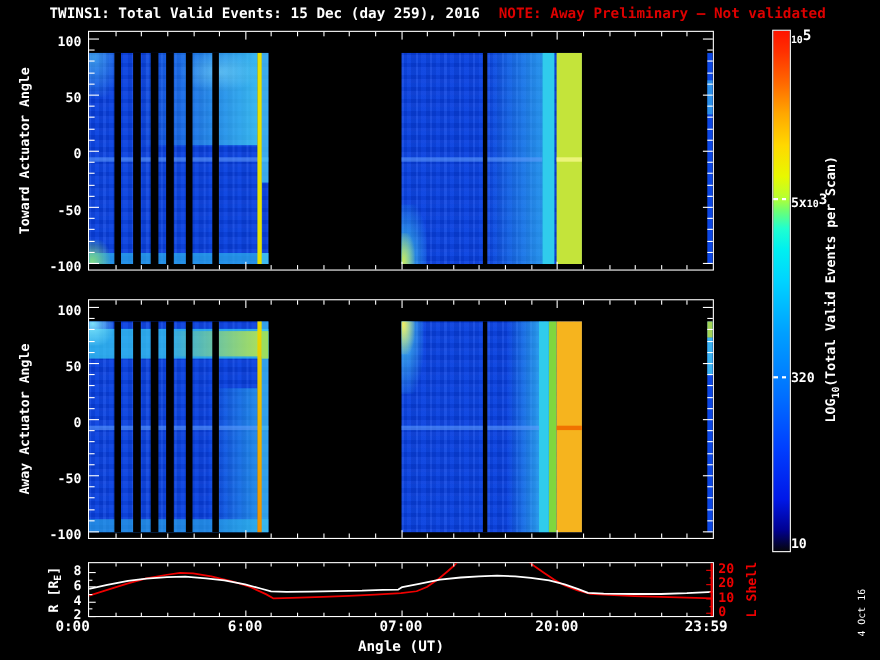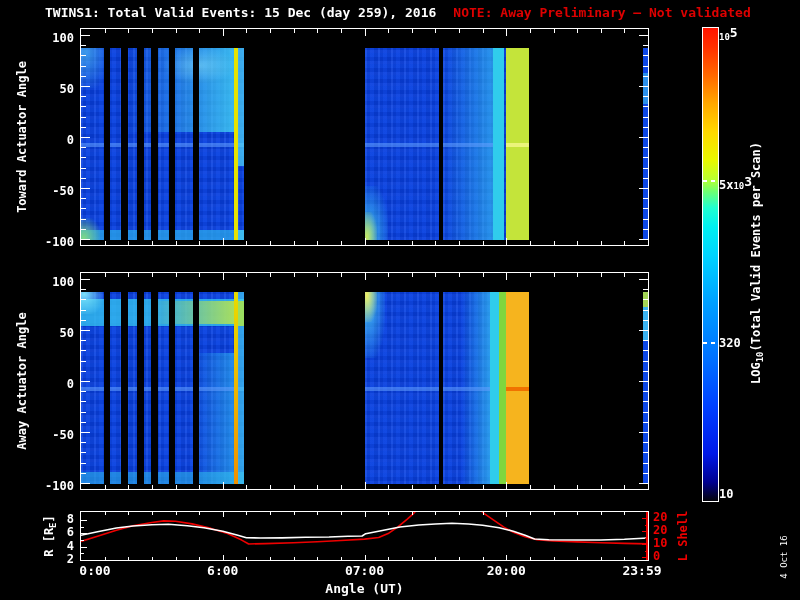--- a/index.html
+++ b/index.html
@@ -383,18 +383,18 @@
     <div class="ylab" style="left: 36px; top: 427.943px;">-50</div>
     <div class="ylab" style="left: 36px; top: 478.887px;">-100</div>
     <div class="ylab" style="left: 36px; top: 511.998px;">8</div>
     <div class="ylab" style="left: 36px; top: 525.332px;">6</div>
     <div class="ylab" style="left: 36px; top: 538.666px;">4</div>
     <div class="ylab" style="left: 36px; top: 552px;">2</div>
     <div class="ylab red" style="left: 653px; top: 510px; width: 26px;">20</div>
     <div class="ylab red" style="left: 653px; top: 523px; width: 26px;">20</div>
     <div class="ylab red" style="left: 653px; top: 536px; width: 26px;">10</div>
     <div class="ylab red" style="left: 653px; top: 549px; width: 26px;">0</div>
-    <div class="xlab" style="left: 60px;">0:00</div>
+    <div class="xlab" style="left: 31px;">0:00</div>
     <div class="xlab" style="left: 187.75px;">6:00</div>
     <div class="xlab" style="left: 329.5px;">07:00</div>
     <div class="xlab" style="left: 471.25px;">20:00</div>
     <div class="xlab" style="left: 607px;">23:59</div>
   </div>
 
 </body></html>

